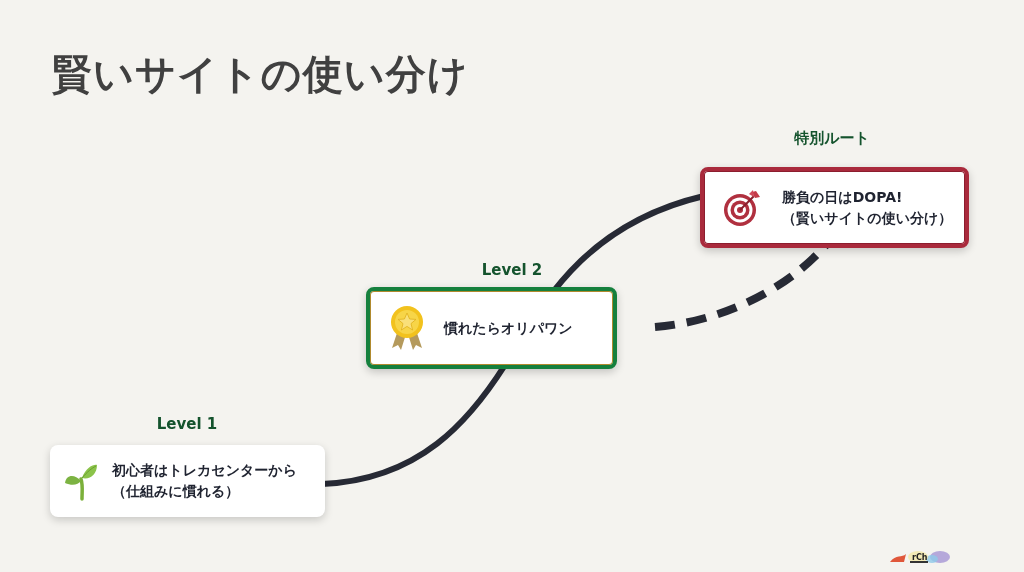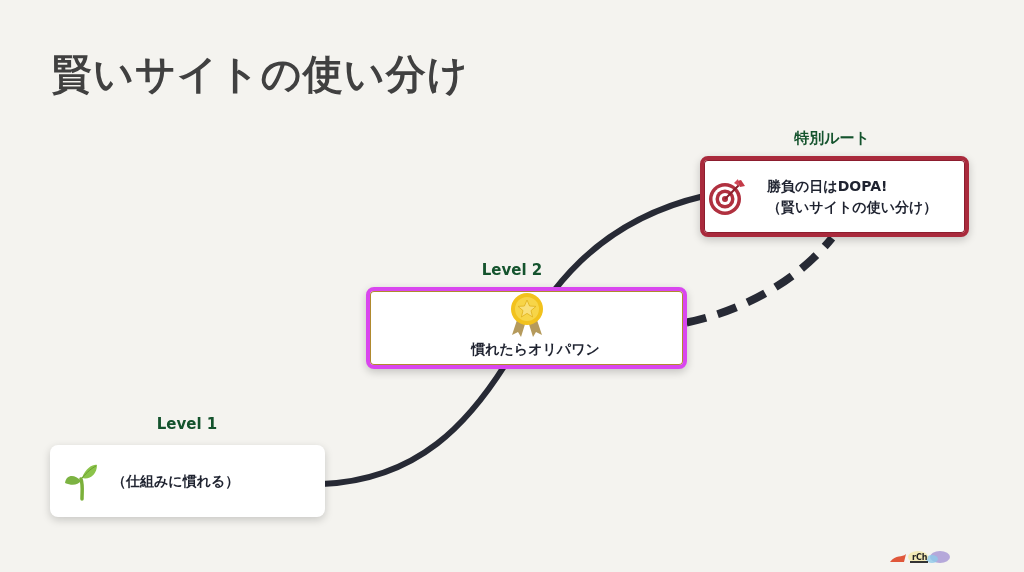--- a/index.html
+++ b/index.html
@@ -24,25 +24,25 @@
       position: absolute; box-sizing: border-box;
       background: #ffffff; border-radius: 8px;
       display: flex; align-items: center;
       box-shadow: 0 3px 8px rgba(0,0,0,0.18);
     }
     .card .icon { flex: 0 0 auto; display: flex; align-items: center; justify-content: center; }
     .card .text { font-size: 14px; font-weight: bold; line-height: 21px; color: #1f2330; }
     .card .text .line2 { display: block; }
     .card-l1 { left: 50px; top: 445px; width: 275px; height: 72px; padding-left: 14px; }
     .card-l1 .icon { width: 34px; height: 40px; margin-right: 14px; }
-    .card-l2 { left: 366px; top: 287px; width: 321px; height: 82px; padding-left: 18px;
-      border: 4px solid #d946ef;
-      box-shadow: 0 0 0 1px #b08a2e inset, 0 3px 8px rgba(0,0,0,0.2); flex-direction: column; }
+    .card-l2 { left: 366px; top: 287px; width: 251px; height: 82px; padding-left: 18px;
+      border: 4px solid #15803d;
+      box-shadow: 0 0 0 1px #b08a2e inset, 0 3px 8px rgba(0,0,0,0.2); }
     .card-l2 .icon { width: 38px; height: 48px; margin-right: 18px; }
-    .card-sp { left: 700px; top: 156px; width: 269px; height: 81px; padding-left: 3px;
+    .card-sp { left: 700px; top: 167px; width: 269px; height: 81px; padding-left: 18px;
       border: 4px solid #a92a3c;
       box-shadow: 0 0 0 1px #8c1d2e inset, 0 3px 8px rgba(0,0,0,0.2); }
     .card-sp .icon { width: 40px; height: 40px; margin-right: 20px; }
     .logo {
       position: absolute; left: 888px; top: 548px; width: 66px; height: 18px;
     }
   </style>
 </head>
 <body>
 
@@ -59,20 +59,21 @@
 <div class="card card-l1">
   <span class="icon">
     <svg width="34" height="40" viewBox="0 0 34 40">
       <path d="M18 38 C18 30 19 24 17 18" stroke="#7bb03a" stroke-width="3.5" fill="none" stroke-linecap="round"></path>
       <path d="M17 20 C10 12 2 14 1 22 C8 25 14 24 17 20 Z" fill="#7cb342"></path>
       <path d="M18 17 C22 6 30 3 33 4 C33 13 26 19 18 17 Z" fill="#8bc34a"></path>
       <path d="M18 17 C23 11 28 7 32 5" stroke="#6a9e2f" stroke-width="1" fill="none"></path>
     </svg>
   </span>
   <div class="text">
+    <span class="line2">初心者はトレカセンターから</span>
     <span class="line2">（仕組みに慣れる）</span>
   </div>
 </div>
 
 <div class="level-label" style="left:512px; top:261px;">Level 2</div>
 <div class="card card-l2">
   <span class="icon">
     <svg width="38" height="48" viewBox="0 0 38 48">
       <path d="M10 26 L4 44 L10 41 L13 46 L18 30 Z" fill="#b59a5c"></path>
       <path d="M28 26 L34 44 L28 41 L25 46 L20 30 Z" fill="#b59a5c"></path>

